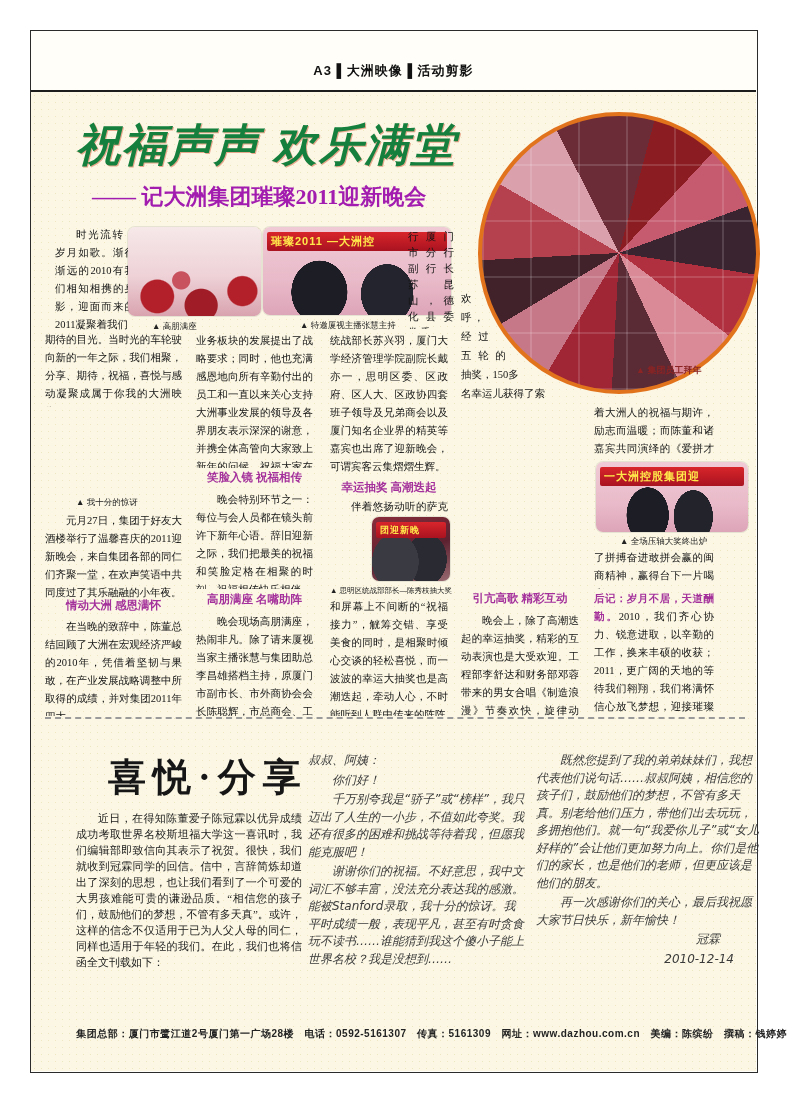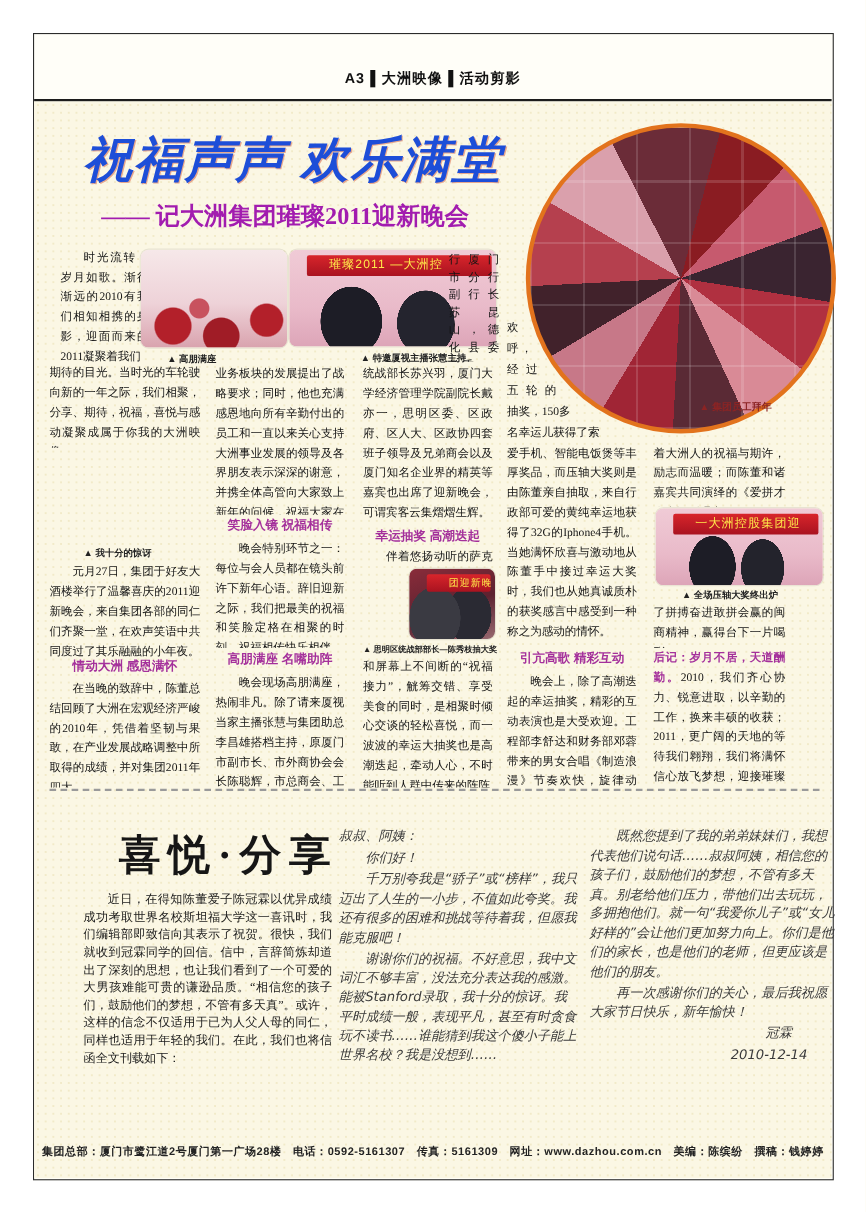--- a/index.html
+++ b/index.html
@@ -5,32 +5,32 @@
   html,body{margin:0;padding:0;}
   body{width:787px;height:1102px;background:#ffffff;font-family:"Liberation Sans",sans-serif;position:relative;overflow:hidden;}
   #page{position:absolute;left:0;top:0;width:787px;height:1102px;}
   .sheet-border{position:absolute;left:30px;top:30px;width:726px;height:1041px;border:1px solid #2b2b2b;background:#fffef8;}
   .cream{position:absolute;left:31px;top:92px;width:725px;height:979px;background:#fbf7e4;
          background-image:radial-gradient(#efe7c2 0.6px, transparent 0.7px);background-size:7px 7px;}
   .hdr{position:absolute;left:0;top:62px;width:787px;text-align:center;font-size:13px;font-weight:bold;color:#111;letter-spacing:1px;}
   .hdr-rule{position:absolute;left:31px;top:90px;width:725px;height:2px;background:#1c1c1c;}
 
   .main-title{position:absolute;left:76px;top:116px;width:420px;font-size:44px;font-weight:bold;font-style:italic;
-              color:#1d4ed8;letter-spacing:2px;text-shadow:1px 1px 0 #e8a88d;font-family:"Liberation Serif",serif;}
+              color:#15803d;letter-spacing:2px;text-shadow:1px 1px 0 #e8a88d;font-family:"Liberation Serif",serif;}
   .sub-title{position:absolute;left:92px;top:182px;width:400px;font-size:22px;font-weight:bold;color:#a21caf;font-family:"Liberation Serif",serif;}
 
   .body-txt{position:absolute;font-size:10.5px;line-height:18px;color:#141414;text-align:justify;overflow:hidden;font-family:"Liberation Serif",serif;}
   .indent{text-indent:2em;}
   .subhead{position:absolute;font-size:11.5px;font-weight:bold;color:#a4309b;text-align:center;overflow:hidden;white-space:nowrap;}
-  .caption{position:absolute;font-size:8.5px;font-weight:bold;color:#222;white-space:nowrap;}
+  .caption{position:absolute;font-size:8.5px;font-weight:normal;color:#222;white-space:nowrap;}
   .lead-purple{color:#a4309b;font-weight:bold;}
 
   .photo{position:absolute;border-radius:7px;overflow:hidden;box-shadow:0 0 0 1px rgba(0,0,0,0.08);}
-  .pbanner{position:absolute;top:5px;left:16px;right:4px;background:linear-gradient(#d8252b,#a91320);
-           color:#ffe84a;font-weight:normal;font-size:11px;line-height:15px;padding:2px 20px;letter-spacing:1px;
+  .pbanner{position:absolute;top:5px;left:4px;right:4px;background:linear-gradient(#d8252b,#a91320);
+           color:#ffe84a;font-weight:bold;font-size:11px;line-height:15px;padding:2px 4px;letter-spacing:1px;
            white-space:nowrap;overflow:hidden;border-radius:2px;}
   .ph-banquet{background-image:
       radial-gradient(circle at 22% 78%, #b3202a 0 13%, transparent 14%),
       radial-gradient(circle at 55% 88%, #a01c26 0 15%, transparent 16%),
       radial-gradient(circle at 86% 72%, #b3202a 0 11%, transparent 12%),
       radial-gradient(circle at 40% 60%, #c8525e 0 9%, transparent 10%),
       linear-gradient(180deg,#f6e8e9 0%,#eed2d8 55%,#d9a3ae 100%);}
   .ph-speech{background-image:
       radial-gradient(ellipse 26% 42% at 62% 78%, #20202a 0 99%, transparent 100%),
       radial-gradient(ellipse 16% 30% at 22% 82%, #2c2c36 0 99%, transparent 100%),
@@ -66,21 +66,21 @@
   .joy-title{position:absolute;left:108px;top:752px;width:300px;font-size:38px;font-weight:bold;color:#161616;
              letter-spacing:7px;font-family:"Liberation Serif",serif;}
   .joy-intro{position:absolute;left:76px;top:810px;width:226px;font-size:11px;line-height:16px;color:#1a1a1a;
              text-align:justify;text-indent:2em;font-family:"Liberation Serif",serif;}
   .letter{position:absolute;font-size:12px;line-height:17.5px;color:#3a3a3a;font-style:italic;font-family:"DejaVu Sans",cursive;}
   .letter p{margin:0 0 2px 0;}
   .letter .li{text-indent:2em;}
   .sig{text-align:right;padding-right:42px;font-style:italic;}
   .sigdate{text-align:right;padding-right:28px;font-style:italic;}
 
-  .footer{position:absolute;left:0;top:1027px;width:787px;text-align:center;font-size:10px;font-weight:bold;color:#232323;letter-spacing:0.5px;margin-top:13px;}
+  .footer{position:absolute;left:0;top:1027px;width:787px;text-align:right;font-size:10px;font-weight:bold;color:#232323;letter-spacing:0.5px;}
 </style>
 </head>
 <body>
 
 <div id="page">
   <div class="sheet-border"></div>
   <div class="cream"></div>
 
   <div class="hdr">A3 ▌大洲映像 ▌活动剪影</div>
   <div class="hdr-rule"></div>
@@ -96,21 +96,21 @@
   <div class="caption" style="left:152px;top:321px;">▲ 高朋满座</div>
   <div class="body-txt" style="left:45px;top:331px;width:137px;height:76px;">期待的目光。当时光的车轮驶向新的一年之际，我们相聚，分享、期待，祝福，喜悦与感动凝聚成属于你我的大洲映像。</div>
   <div class="caption" style="left:76px;top:497px;">▲ 我十分的惊讶</div>
   <div class="body-txt indent" style="left:45px;top:512px;width:137px;height:86px;">元月27日，集团于好友大酒楼举行了温馨喜庆的2011迎新晚会，来自集团各部的同仁们齐聚一堂，在欢声笑语中共同度过了其乐融融的小年夜。</div>
   <div class="subhead" style="left:45px;top:598px;width:137px;">情动大洲 感恩满怀</div>
   <div class="body-txt indent" style="left:45px;top:618px;width:137px;height:98px;">在当晚的致辞中，陈董总结回顾了大洲在宏观经济严峻的2010年，凭借着坚韧与果敢，在产业发展战略调整中所取得的成绩，并对集团2011年四大</div>
 
   <div class="photo ph-hosts" style="left:263px;top:227px;width:188px;height:88px;">
     <div class="pbanner">璀璨2011 —大洲控</div>
   </div>
-  <div class="caption" style="left:300px;top:320px;margin-left:28px;">▲ 特邀厦视主播张慧主持</div>
+  <div class="caption" style="left:300px;top:320px;">▲ 特邀厦视主播张慧主持</div>
   <div class="body-txt" style="left:196px;top:332px;width:117px;height:136px;">业务板块的发展提出了战略要求；同时，他也充满感恩地向所有辛勤付出的员工和一直以来关心支持大洲事业发展的领导及各界朋友表示深深的谢意，并携全体高管向大家致上新年的问候，祝福大家在新的一年里工作生活更加顺心如意！</div>
   <div class="subhead" style="left:196px;top:470px;width:117px;">笑脸入镜 祝福相传</div>
   <div class="body-txt indent" style="left:196px;top:491px;width:117px;height:98px;">晚会特别环节之一：每位与会人员都在镜头前许下新年心语。辞旧迎新之际，我们把最美的祝福和笑脸定格在相聚的时刻，祝福相传快乐相伴。</div>
   <div class="subhead" style="left:196px;top:592px;width:117px;">高朋满座 名嘴助阵</div>
   <div class="body-txt indent" style="left:196px;top:613px;width:117px;height:103px;">晚会现场高朋满座，热闹非凡。除了请来厦视当家主播张慧与集团助总李昌雄搭档主持，原厦门市副市长、市外商协会会长陈聪辉，市总商会、工商联副主席董仁生，工商银</div>
 
   <div class="body-txt" style="left:408px;top:229px;width:48px;height:100px;line-height:16px;letter-spacing:2px;">行厦门市分行副行长苏昆山，德化县委常委</div>
   <div class="body-txt" style="left:330px;top:332px;width:118px;height:146px;">统战部长苏兴羽，厦门大学经济管理学院副院长戴亦一，思明区委、区政府、区人大、区政协四套班子领导及兄弟商会以及厦门知名企业界的精英等嘉宾也出席了迎新晚会，可谓宾客云集熠熠生辉。</div>
   <div class="subhead" style="left:330px;top:480px;width:118px;">幸运抽奖 高潮迭起</div>
   <div class="body-txt indent" style="left:330px;top:498px;width:118px;height:20px;">伴着悠扬动听的萨克斯风</div>
@@ -119,21 +119,20 @@
   </div>
   <div class="caption" style="left:330px;top:586px;font-size:7.5px;">▲ 思明区统战部部长—陈秀枝抽大奖</div>
   <div class="body-txt" style="left:330px;top:598px;width:118px;height:118px;">和屏幕上不间断的“祝福接力”，觥筹交错、享受美食的同时，是相聚时倾心交谈的轻松喜悦，而一波波的幸运大抽奖也是高潮迭起，牵动人心，不时能听到人群中传来的阵阵</div>
 
   <div class="stair-line" style="left:461px;top:290px;">欢</div>
   <div class="stair-line" style="left:461px;top:309px;">呼，</div>
   <div class="stair-line" style="left:461px;top:328px;">经 过</div>
   <div class="stair-line" style="left:461px;top:347px;">五 轮 的</div>
   <div class="stair-line" style="left:461px;top:366px;letter-spacing:0;">抽奖，150多</div>
   <div class="stair-line" style="left:461px;top:385px;letter-spacing:0;">名幸运儿获得了索</div>
-  <div class="body-txt" style="left:461px;top:404px;width:118px;height:186px;">爱手机、智能电饭煲等丰厚奖品，而压轴大奖则是由陈董亲自抽取，来自行政部可爱的黄纯幸运地获得了32G的Iphone4手机。当她满怀欣喜与激动地从陈董手中接过幸运大奖时，我们也从她真诚质朴的获奖感言中感受到一种称之为感动的情怀。</div>
   <div class="subhead" style="left:461px;top:591px;width:118px;">引亢高歌 精彩互动</div>
   <div class="body-txt indent" style="left:461px;top:612px;width:118px;height:104px;">晚会上，除了高潮迭起的幸运抽奖，精彩的互动表演也是大受欢迎。工程部李舒达和财务部邓蓉带来的男女合唱《制造浪漫》节奏欢快，旋律动听，顿时吸引了现场不少“粉丝”；招商部和物业中心集体合唱的《明天会更好》带</div>
 
   <div class="body-txt" style="left:594px;top:404px;width:120px;height:57px;">着大洲人的祝福与期许，励志而温暖；而陈董和诸嘉宾共同演绎的《爱拼才会赢》则唱出</div>
   <div class="photo ph-duet" style="left:596px;top:462px;width:152px;height:70px;">
     <div class="pbanner">一大洲控股集团迎</div>
   </div>
   <div class="caption" style="left:620px;top:536px;">▲ 全场压轴大奖终出炉</div>
   <div class="body-txt" style="left:594px;top:549px;width:120px;height:40px;">了拼搏奋进敢拼会赢的闽商精神，赢得台下一片喝彩！</div>
   <div class="body-txt" style="left:594px;top:590px;width:120px;height:126px;"><span class="lead-purple">后记：岁月不居，天道酬勤。</span><span>2010，我们齐心协力、锐意进取，以辛勤的工作，换来丰硕的收获；2011，更广阔的天地的等待我们翱翔，我们将满怀信心放飞梦想，迎接璀璨如锦的未来。</span></div>

